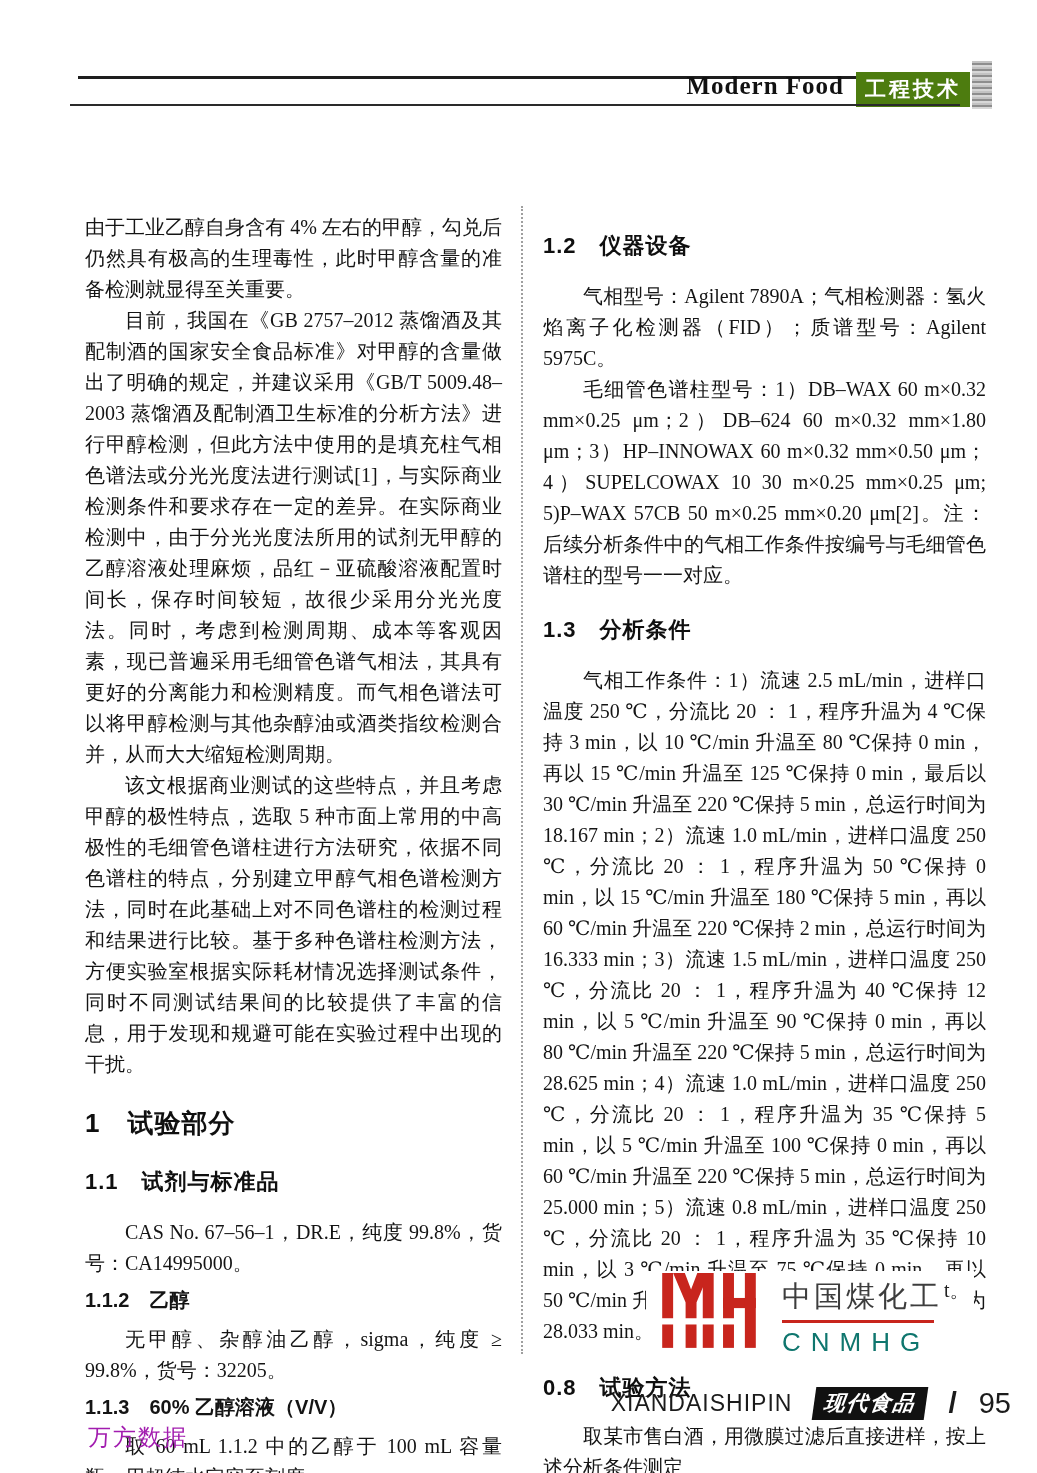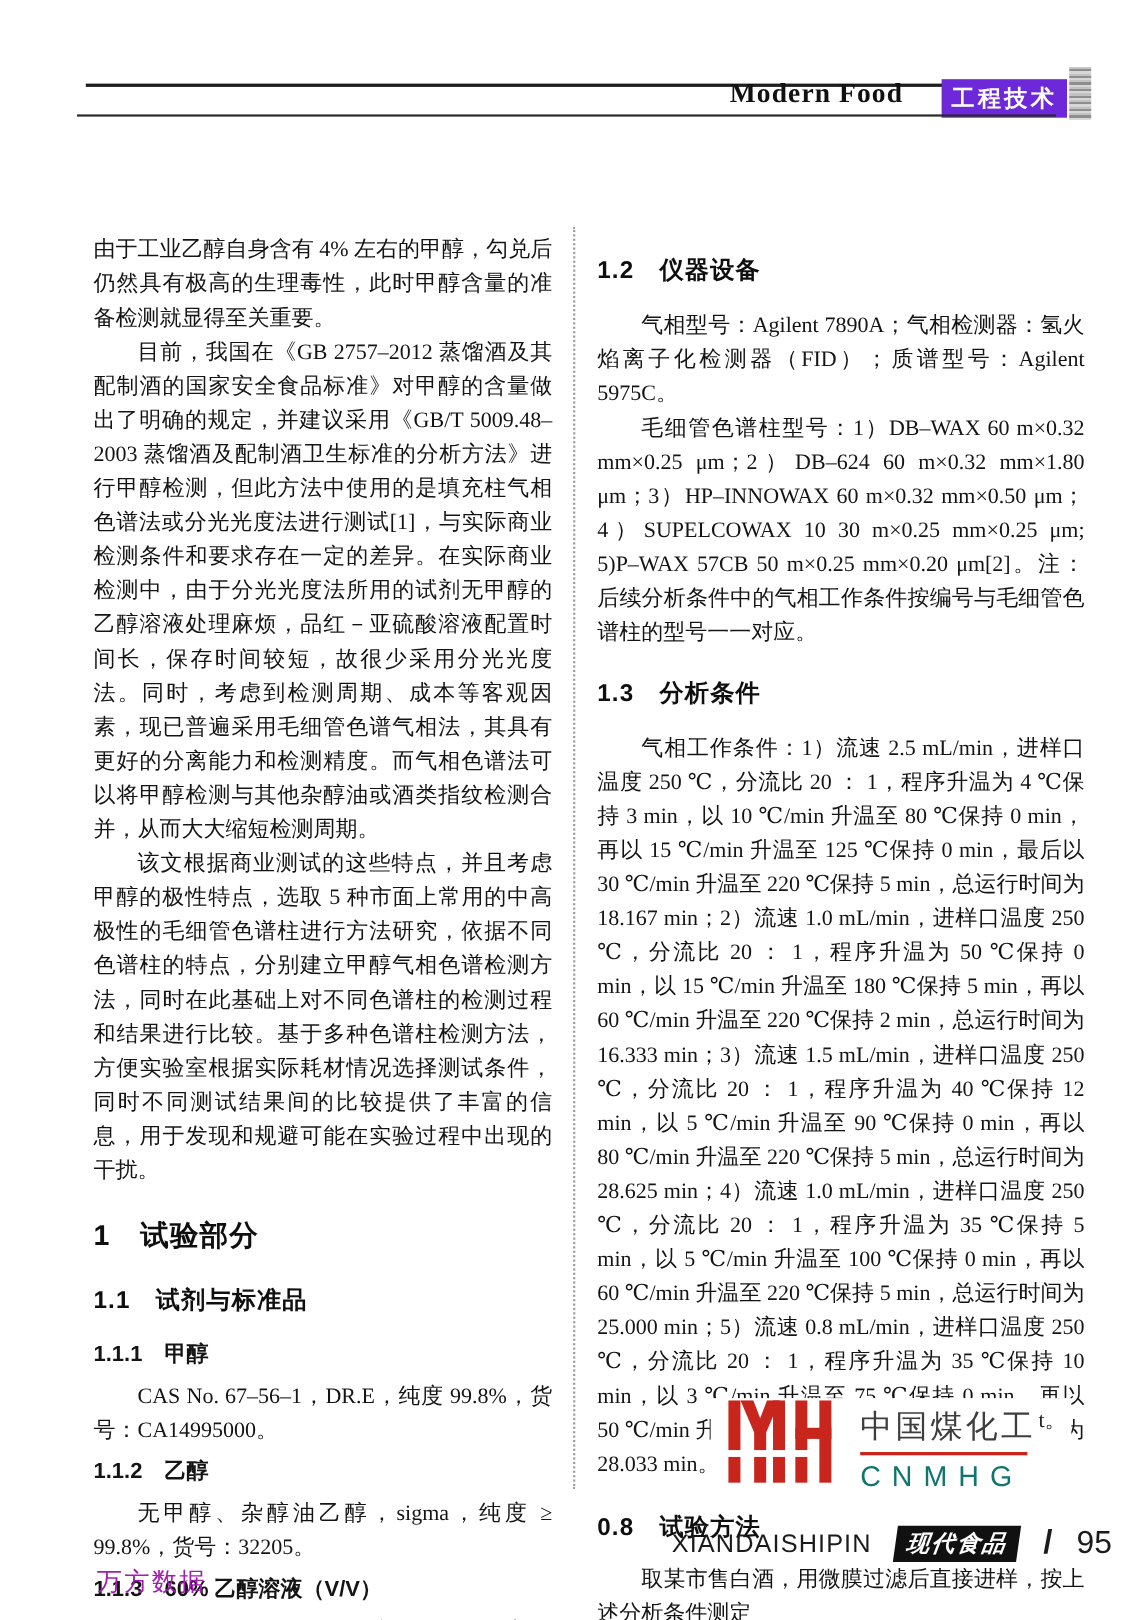--- a/index.html
+++ b/index.html
@@ -6,22 +6,22 @@
   .page{
     position:relative;width:1037px;height:1473px;background:#ffffff;
     font-family:"Liberation Serif","DejaVu Serif",serif;color:#141414;
     overflow:hidden;
   }
   
   .rule-top{position:absolute;left:78px;top:76px;width:784px;height:3px;background:#1e1e1e;}
   .rule-bottom{position:absolute;left:70px;top:104px;width:890px;height:2px;background:#2a2a2a;}
   .header-right{position:absolute;left:690px;top:72px;width:280px;display:flex;align-items:flex-start;justify-content:flex-end;gap:12px;}
   .journal-en{font-family:"Liberation Serif",serif;font-weight:bold;font-size:25px;letter-spacing:1px;color:#111;white-space:nowrap;}
-  .badge{background:#6d28d9;color:#ffffff;font-family:Liberation Sans, sans-serif;
-    font-weight:bold;font-size:21px;padding:3px 9px 4px;letter-spacing:3px;white-space:nowrap;margin-left:23px;}
+  .badge{background:#4d7c0f;color:#ffffff;font-family:Liberation Sans, sans-serif;
+    font-weight:bold;font-size:21px;padding:3px 9px 4px;letter-spacing:3px;white-space:nowrap;}
   .corner-strip{position:absolute;left:972px;top:61px;width:20px;height:48px;
     background:repeating-linear-gradient(180deg,#c3c3c3 0 2px,#8e8e8e 2px 4px,#d7d7d7 4px 6px);}
   
   .col{position:absolute;top:212px;}
   .col-left{left:85px;width:417px;}
   .col-right{left:543px;top:223px;width:443px;}
   .divider{position:absolute;left:521px;top:206px;height:1148px;width:0;border-left:2px dotted #9f9f9f;}
   p.body{font-size:20px;line-height:31px;text-align:justify;margin:0;}
   p.indent{text-indent:2em;}
   h2.sec{font-family:"Liberation Sans","DejaVu Sans",sans-serif;font-weight:bold;color:#0f0f0f;}
@@ -67,21 +67,20 @@
 
   <div class="col col-left">
     <p class="body">由于工业乙醇自身含有 4% 左右的甲醇，勾兑后仍然具有极高的生理毒性，此时甲醇含量的准备检测就显得至关重要。</p>
     <p class="body indent">目前，我国在《GB 2757–2012 蒸馏酒及其配制酒的国家安全食品标准》对甲醇的含量做出了明确的规定，并建议采用《GB/T 5009.48–2003 蒸馏酒及配制酒卫生标准的分析方法》进行甲醇检测，但此方法中使用的是填充柱气相色谱法或分光光度法进行测试[1]，与实际商业检测条件和要求存在一定的差异。在实际商业检测中，由于分光光度法所用的试剂无甲醇的乙醇溶液处理麻烦，品红－亚硫酸溶液配置时间长，保存时间较短，故很少采用分光光度法。同时，考虑到检测周期、成本等客观因素，现已普遍采用毛细管色谱气相法，其具有更好的分离能力和检测精度。而气相色谱法可以将甲醇检测与其他杂醇油或酒类指纹检测合并，从而大大缩短检测周期。</p>
     <p class="body indent">该文根据商业测试的这些特点，并且考虑甲醇的极性特点，选取 5 种市面上常用的中高极性的毛细管色谱柱进行方法研究，依据不同色谱柱的特点，分别建立甲醇气相色谱检测方法，同时在此基础上对不同色谱柱的检测过程和结果进行比较。基于多种色谱柱检测方法，方便实验室根据实际耗材情况选择测试条件，同时不同测试结果间的比较提供了丰富的信息，用于发现和规避可能在实验过程中出现的干扰。</p>
 
     <h2 class="sec h-big">1　试验部分</h2>
     <h2 class="sec h-mid">1.1　试剂与标准品</h2>
 
     <div class="item">
-      <div class="h-item">1.1.1　甲醇</div>
       <p class="body indent">CAS No. 67–56–1，DR.E，纯度 99.8%，货号：CA14995000。</p>
     </div>
     <div class="item">
       <div class="h-item">1.1.2　乙醇</div>
       <p class="body indent">无甲醇、杂醇油乙醇，sigma，纯度 ≥ 99.8%，货号：32205。</p>
     </div>
     <div class="item">
       <div class="h-item">1.1.3　60% 乙醇溶液（V/V）</div>
       <p class="body indent">取 60 mL 1.1.2 中的乙醇于 100 mL 容量瓶，用超纯水定容至刻度。</p>
     </div>

